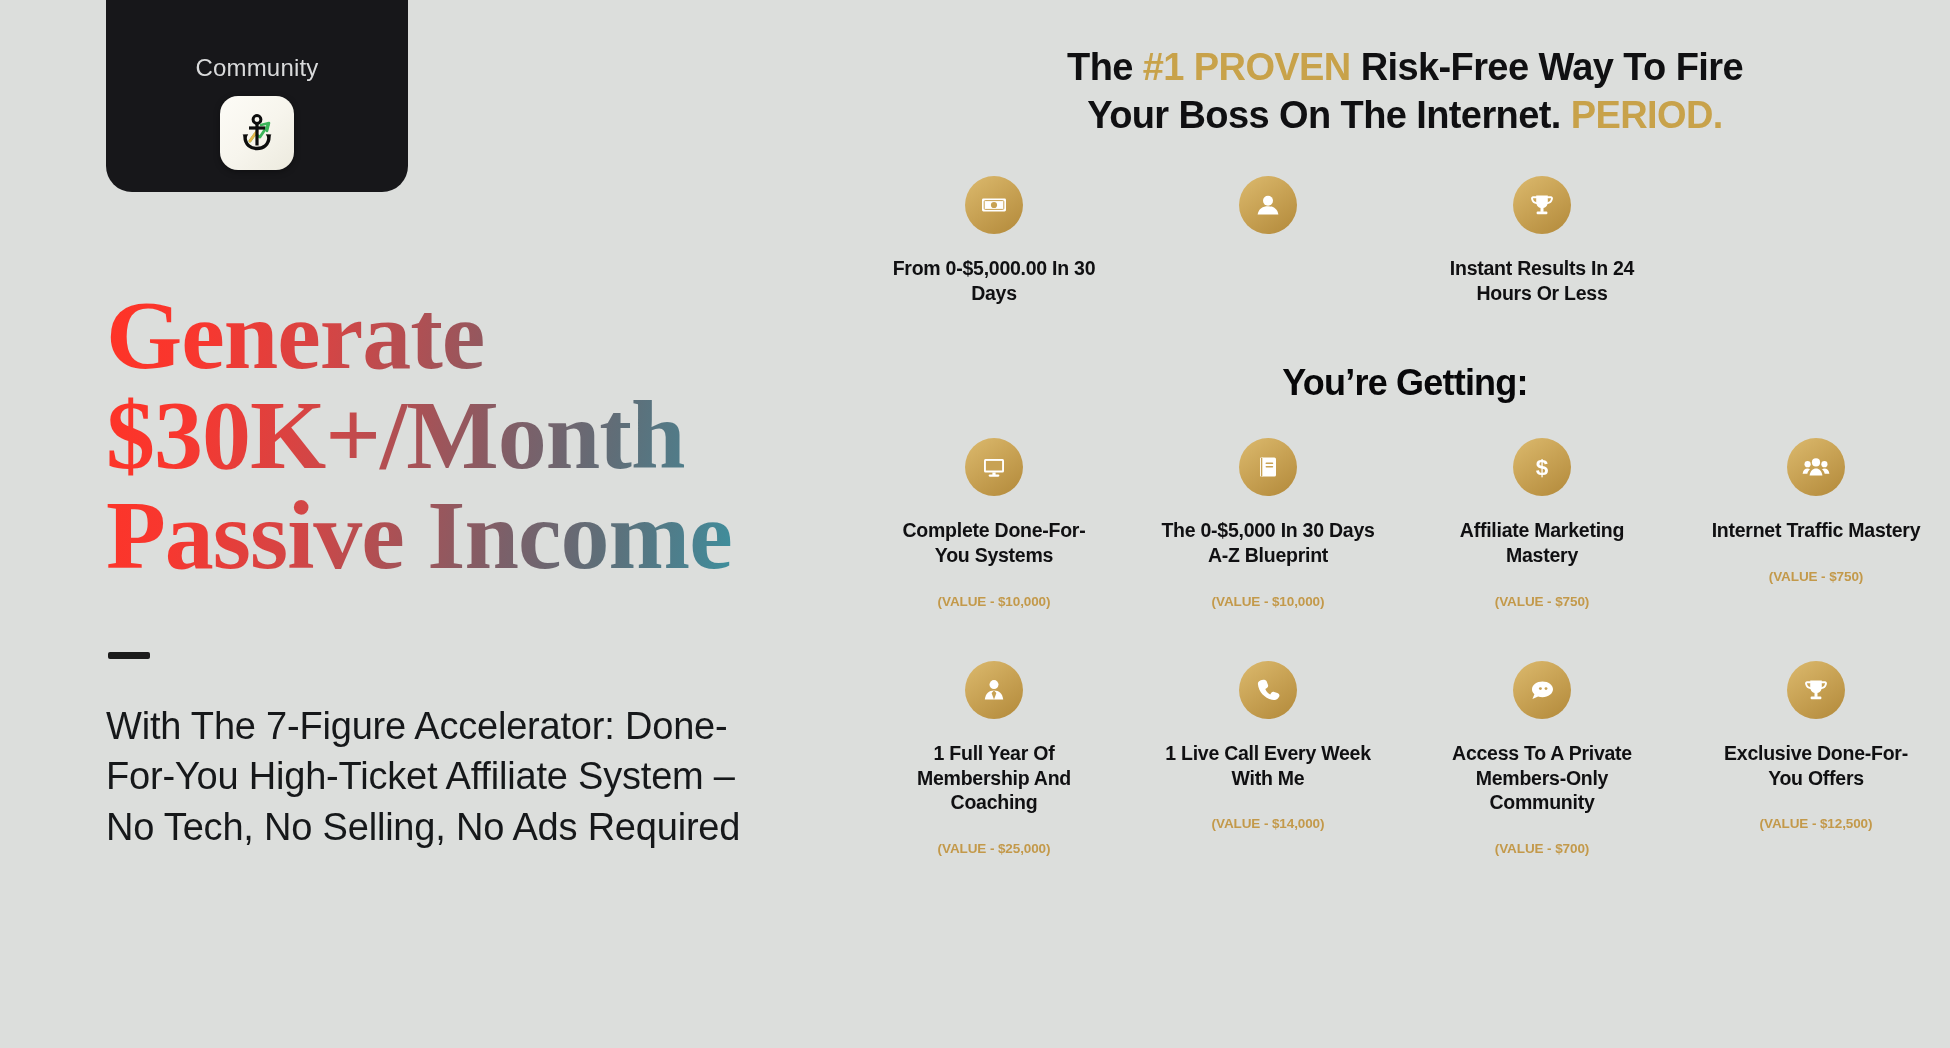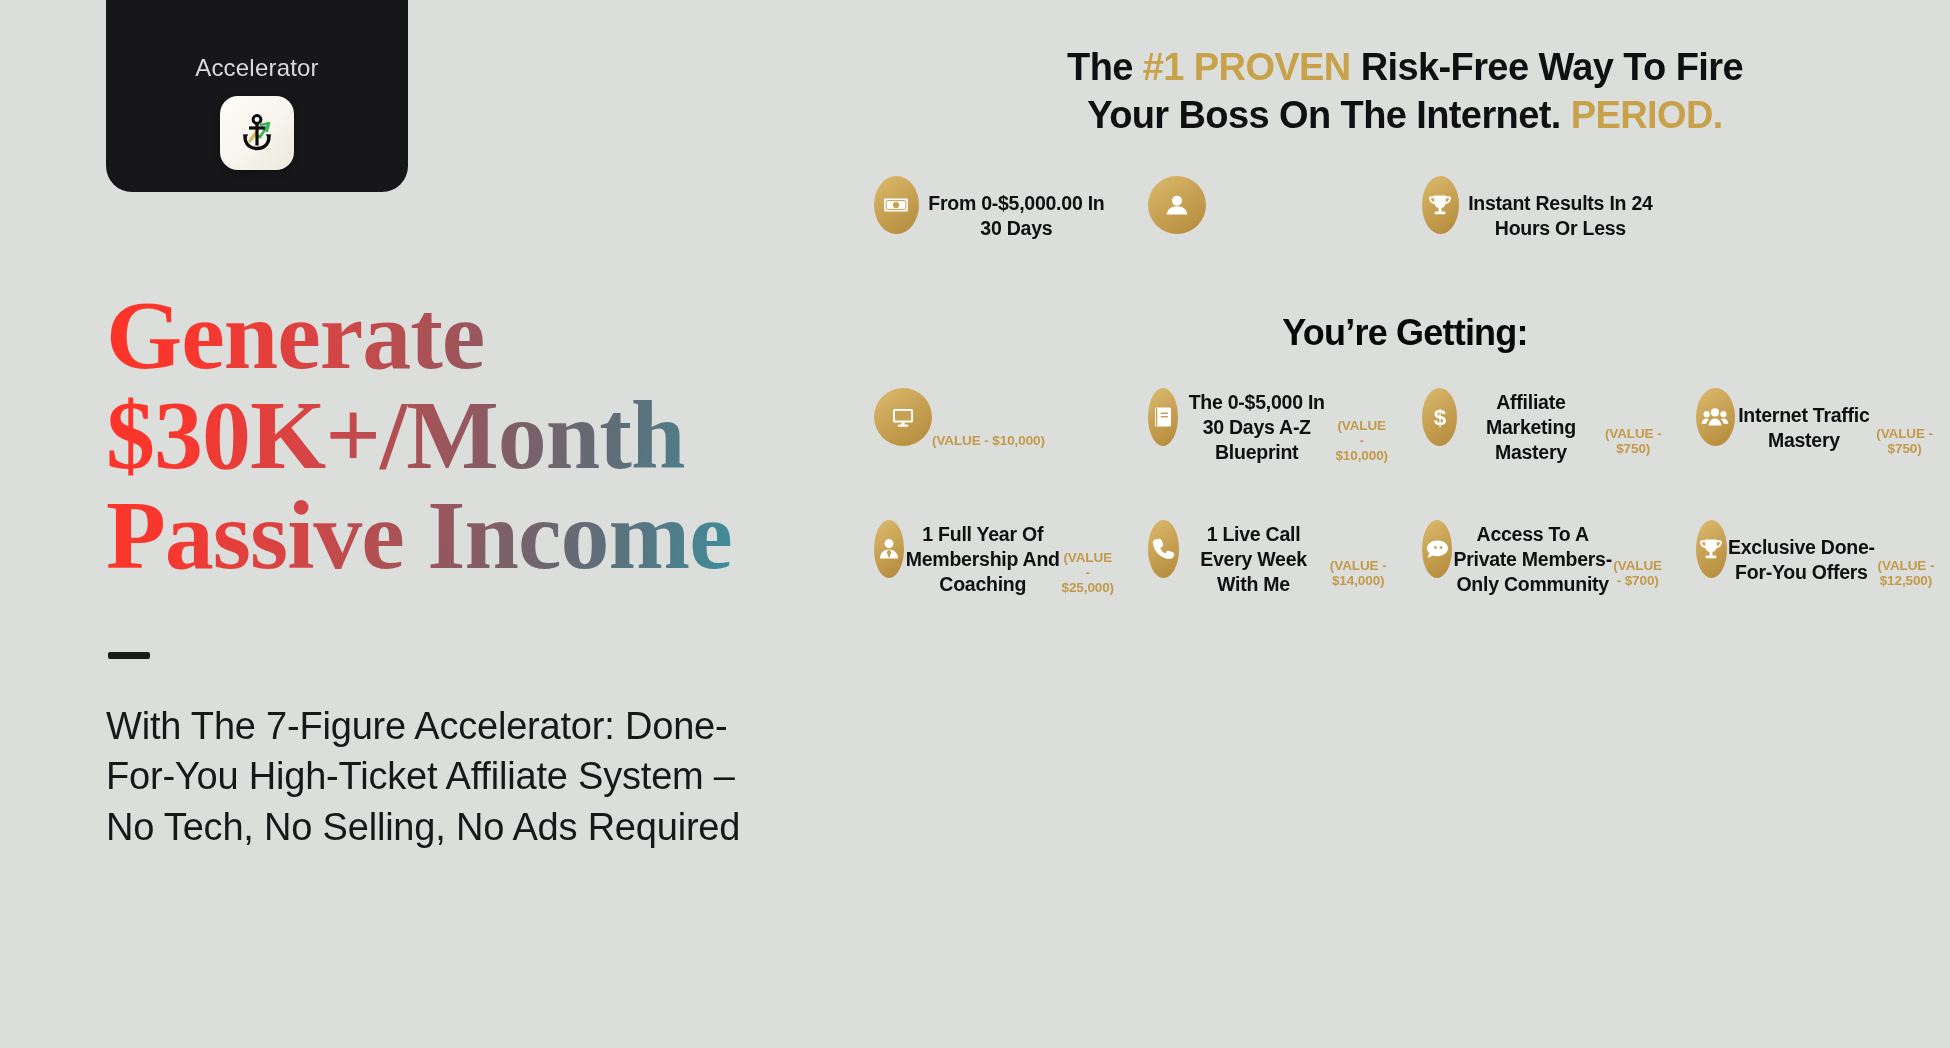--- a/index.html
+++ b/index.html
@@ -123,21 +123,21 @@
     display: grid;
     grid-template-columns: repeat(4, 1fr);
     column-gap: 6px;
   }
   .feat-row-1 { margin-top: 36px; }
   .feat-row-2 { margin-top: 4px; }
   .feat-row-3 { margin-top: 52px; }
 
   .feat {
     display: flex;
-    flex-direction: row;
+    flex-direction: column;
     align-items: center;
     text-align: center;
     padding: 0 14px;
   }
   .feat-icon {
     width: 58px;
     height: 58px;
     border-radius: 50%;
     background: linear-gradient(140deg, #d7b264 0%, #cba css 0%, #c9a355 40%, #b8913f 100%);
     background: linear-gradient(140deg, #dcb96c 0%, #cda css 1%, #c9a458 45%, #b38c3b 100%);
@@ -164,21 +164,21 @@
     font-weight: 700;
     color: #c3994a;
     letter-spacing: -.1px;
   }
   .feat-value:empty { display: none; }
 </style>
 </head>
 <body>
 
 <div class="brand-card">
-  <div class="brand-name">Accelerator</div>
+  <div class="brand-name">Community</div>
   <div class="brand-logo">
     <svg width="48" height="48" viewBox="0 0 48 48">
       <path d="M28 16 L36 14 L34 22" fill="none" stroke="#3cb55a" stroke-width="2.6" stroke-linecap="round" stroke-linejoin="round"></path>
       <path d="M17 32 L22 25 L27 28 L35 16" fill="none" stroke="#3cb55a" stroke-width="2.8" stroke-linecap="round" stroke-linejoin="round"></path>
       <path d="M17 32 L24 22" fill="none" stroke="#e8b64a" stroke-width="2.8" stroke-linecap="round"></path>
       <circle cx="24" cy="10.5" r="3.9" fill="none" stroke="#0d0d0d" stroke-width="3"></circle>
       <rect x="22.4" y="13.5" width="3.2" height="23" fill="#0d0d0d"></rect>
       <rect x="16" y="17.4" width="16" height="3.2" fill="#0d0d0d"></rect>
       <path d="M12 27.5 C12 36 18 39.5 24 39.5 C30 39.5 36 36 36 27.5" fill="none" stroke="#0d0d0d" stroke-width="3.4" stroke-linecap="round"></path>
       <path d="M9.6 25.6 L12.6 30.4 L15.2 25.2 Z" fill="#0d0d0d"></path>
@@ -248,20 +248,21 @@
 
     <div class="feat">
       <div class="feat-icon">
         <svg width="30" height="30" viewBox="0 0 30 30">
           <rect x="5" y="7" width="20" height="13.4" rx="1.5" fill="#fff"></rect>
           <rect x="6.9" y="8.9" width="16.2" height="9.6" fill="#c8a254"></rect>
           <rect x="13.4" y="20.4" width="3.2" height="2.6" fill="#fff"></rect>
           <rect x="9.6" y="22.4" width="10.8" height="2.3" rx="1.15" fill="#fff"></rect>
         </svg>
       </div>
+      <div class="feat-label">Complete Done-For-You Systems</div>
       <div class="feat-value">(VALUE - $10,000)</div>
     </div>
 
     <div class="feat">
       <div class="feat-icon">
         <svg width="30" height="30" viewBox="0 0 30 30">
           <rect x="7" y="5.6" width="16" height="19" rx="1.6" fill="#fff"></rect>
           <rect x="7" y="5.6" width="3.4" height="19" rx="1.4" fill="#fff"></rect>
           <rect x="7.9" y="5.6" width="1.4" height="19" fill="#c8a254"></rect>
           <rect x="12.6" y="10.6" width="7.6" height="1.5" rx=".7" fill="#c8a254"></rect>

